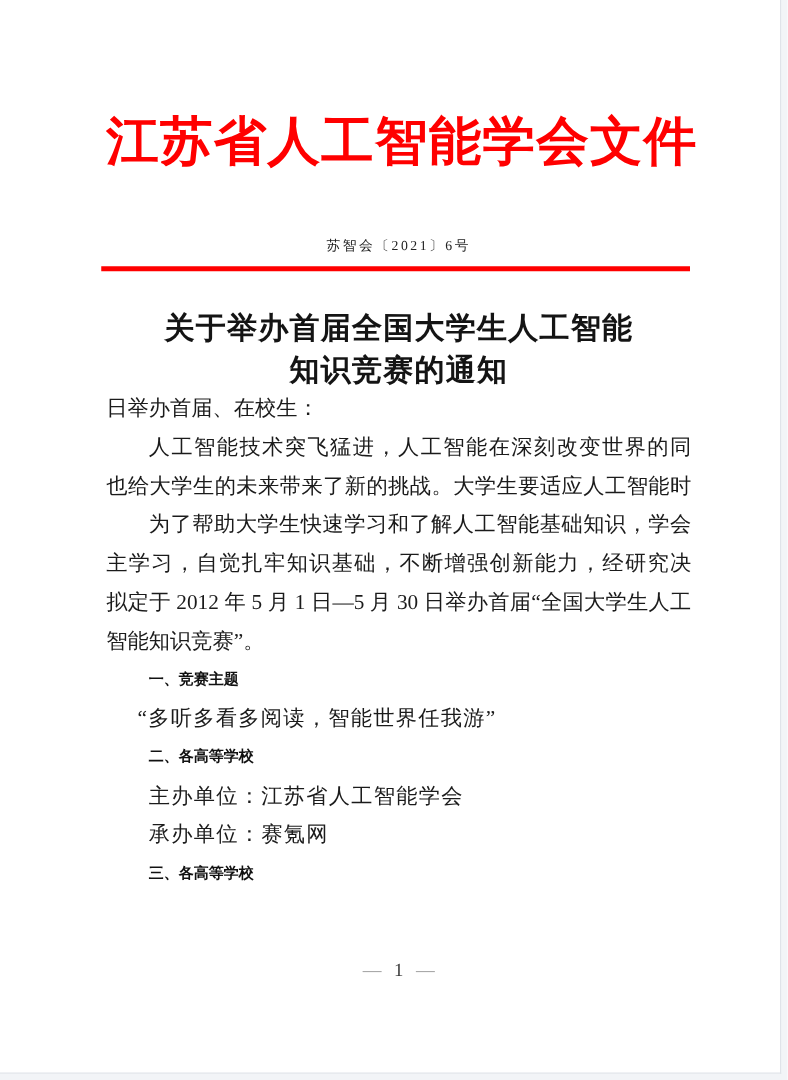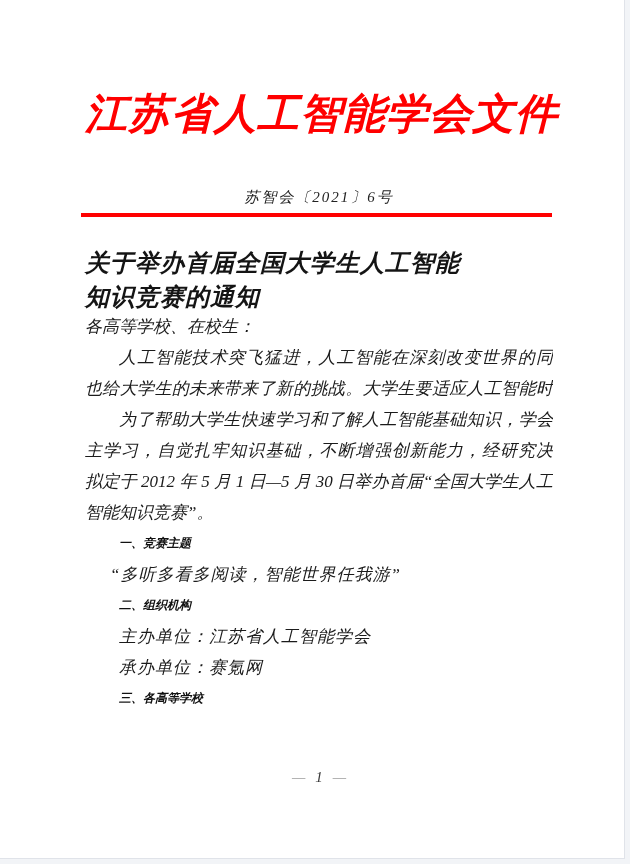--- a/index.html
+++ b/index.html
@@ -1,15 +1,15 @@
 <!DOCTYPE html>
 <html><head>
 <meta charset="utf-8">
 <style>
-  * { margin: 0; padding: 0; box-sizing: border-box; font-style: italic; }
+  * { margin: 0; padding: 0; box-sizing: border-box; }
   html, body { width: 630px; height: 864px; }
   body {
     background: #f2f4f7;
     font-family: "Liberation Serif", serif;
     overflow: hidden;
   }
   .page {
     position: relative;
     width: 625px;
     height: 859px;
@@ -30,38 +30,39 @@
     color: #ff0000;
     letter-spacing: 1px;
     white-space: nowrap;
   }
   .doc-number {
     position: absolute;
     top: 187px;
     left: 85px;
     width: 468px;
     text-align: center;
-    font-size: 15px;
+    font-size: 11px;
     line-height: 20px;
     color: #222222;
     letter-spacing: 2px;
   }
   .red-line {
     position: absolute;
     top: 213px;
     left: 81px;
     width: 471px;
     height: 4px;
     background: #ff0000;
   }
   .notice-title {
     position: absolute;
     top: 246px;
     left: 85px;
     width: 468px;
+    text-align: center;
     font-size: 24px;
     line-height: 34px;
     font-weight: bold;
     color: #141414;
     letter-spacing: 1px;
   }
   .body-text {
     position: absolute;
     top: 311px;
     left: 85px;
@@ -105,34 +106,34 @@
 
   <div class="red-line"></div>
 
   <div class="notice-title">
     <div>关于举办首届全国大学生人工智能</div>
     <div>知识竞赛的通知</div>
   </div>
 
   <div class="body-text">
 
-    <div class="line">各高等学校、在校生：</div>
+    <div class="line">日举办首届、在校生：</div>
 
     <div class="line indent fill">人工智能技术突飞猛进，人工智能在深刻改变世界的同时，</div>
     <div class="line fill">也给大学生的未来带来了新的挑战。大学生要适应人工智能时代</div>
 
     <div class="line indent fill">为了帮助大学生快速学习和了解人工智能基础知识，学会自</div>
     <div class="line fill">主学习，自觉扎牢知识基础，不断增强创新能力，经研究决定，</div>
     <div class="line fill">拟定于 2012 年 5 月 1 日—5 月 30 日举办首届“全国大学生人工</div>
     <div class="line">智能知识竞赛”。</div>
 
     <div class="line heading">一、竞赛主题</div>
     <div class="line theme-line">“多听多看多阅读，智能世界任我游”</div>
 
-    <div class="line heading">二、组织机构</div>
+    <div class="line heading">二、各高等学校</div>
     <div class="line detail">主办单位：江苏省人工智能学会</div>
     <div class="line detail">承办单位：赛氪网</div>
 
     <div class="line heading">三、各高等学校</div>
 
   </div>
 
   <div class="page-num">
     <span class="dash">—</span><span>1</span><span class="dash">—</span>
   </div>

